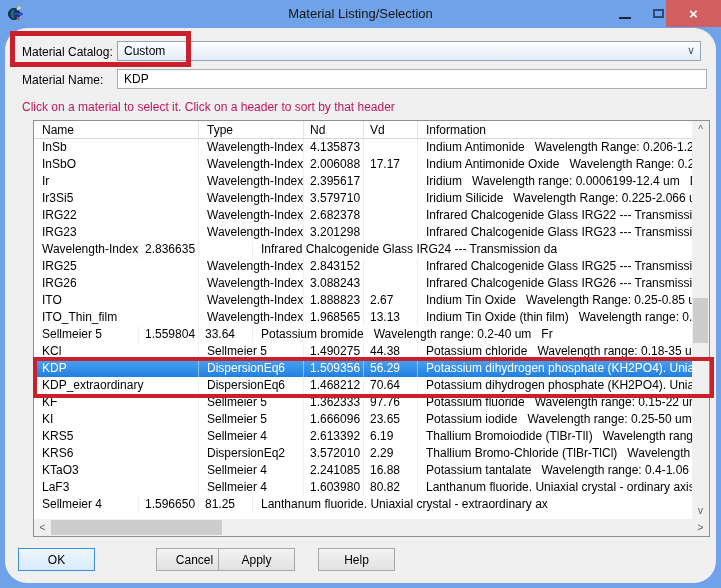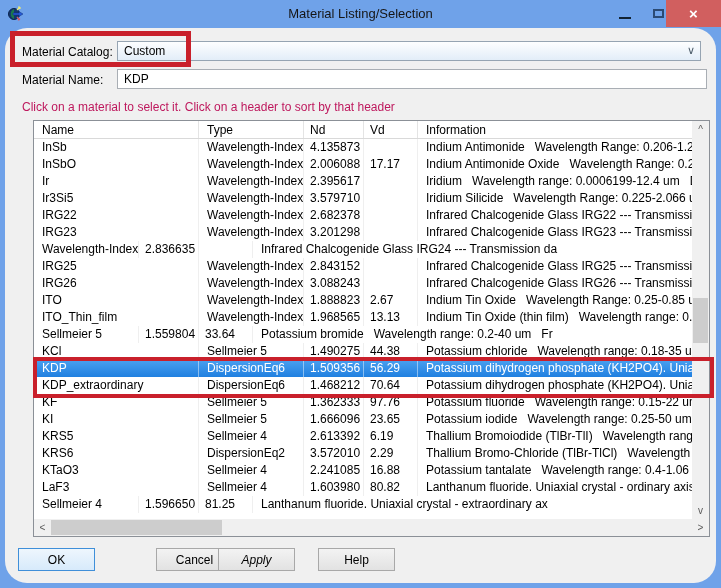--- a/index.html
+++ b/index.html
@@ -65,21 +65,21 @@
   .sb-left{left:0;top:0;}
   .sb-right{right:0;top:0;}
   .vthumb{position:absolute;left:1px;top:177px;width:15px;height:45px;background:#cdcdcd;}
   .hthumb{position:absolute;top:1px;left:17px;width:171px;height:15px;background:#cdcdcd;}
   
   .btn{position:absolute;top:520px;width:77px;height:23px;font-size:12px;color:#000;
     display:flex;align-items:center;justify-content:center;
     background:linear-gradient(#f3f3f3,#e2e2e2);border:1px solid #a8a8a8;}
   .btn-ok{left:13px;border:1px solid #3f8fd9;background:linear-gradient(#eef6fd,#d7eafb);}
   .btn-cancel{left:113px;margin-left:38px;}
-  .btn-apply{left:213px;font-style:italic;}
+  .btn-apply{left:213px;}
   .btn-help{left:313px;}
   
   .annot{position:absolute;border:5px solid var(--annotation-red,#c9202b);
     pointer-events:none;z-index:50;background:transparent;}
   .annot-catalog{left:10px;top:31px;width:181px;height:36px;}
   .annot-kdp{left:33px;top:357px;width:681px;height:41px;border-width:4px;}
 </style>
 </head>
 <body>
 

